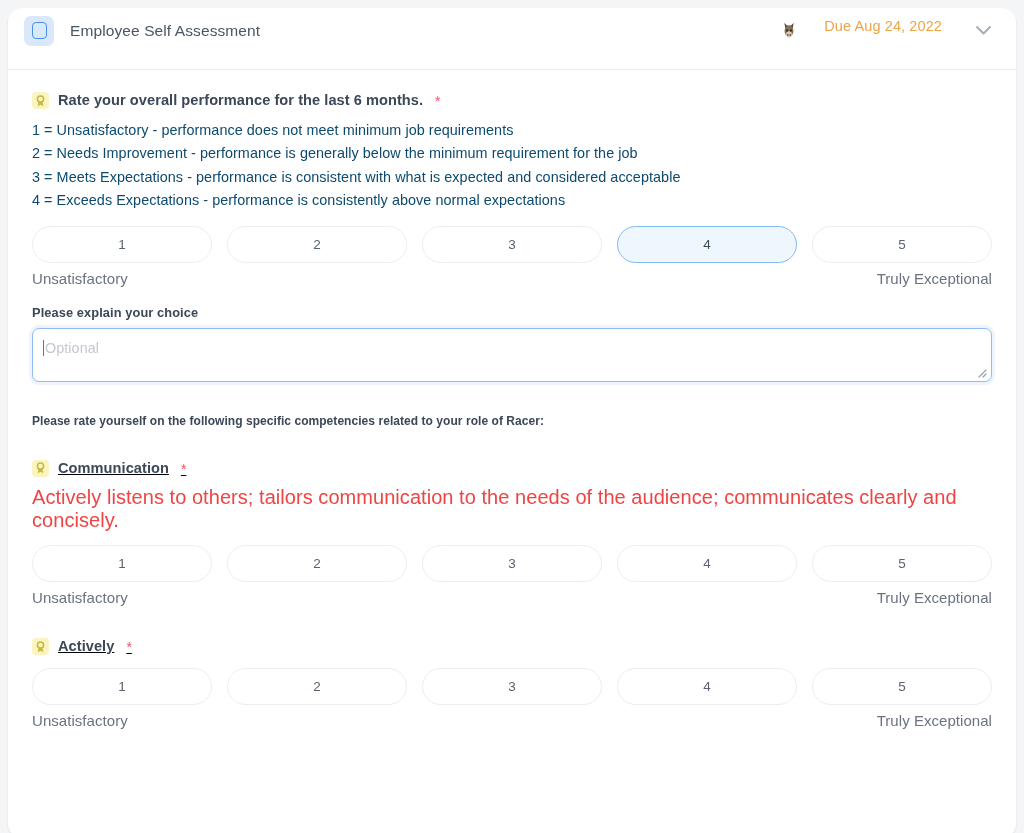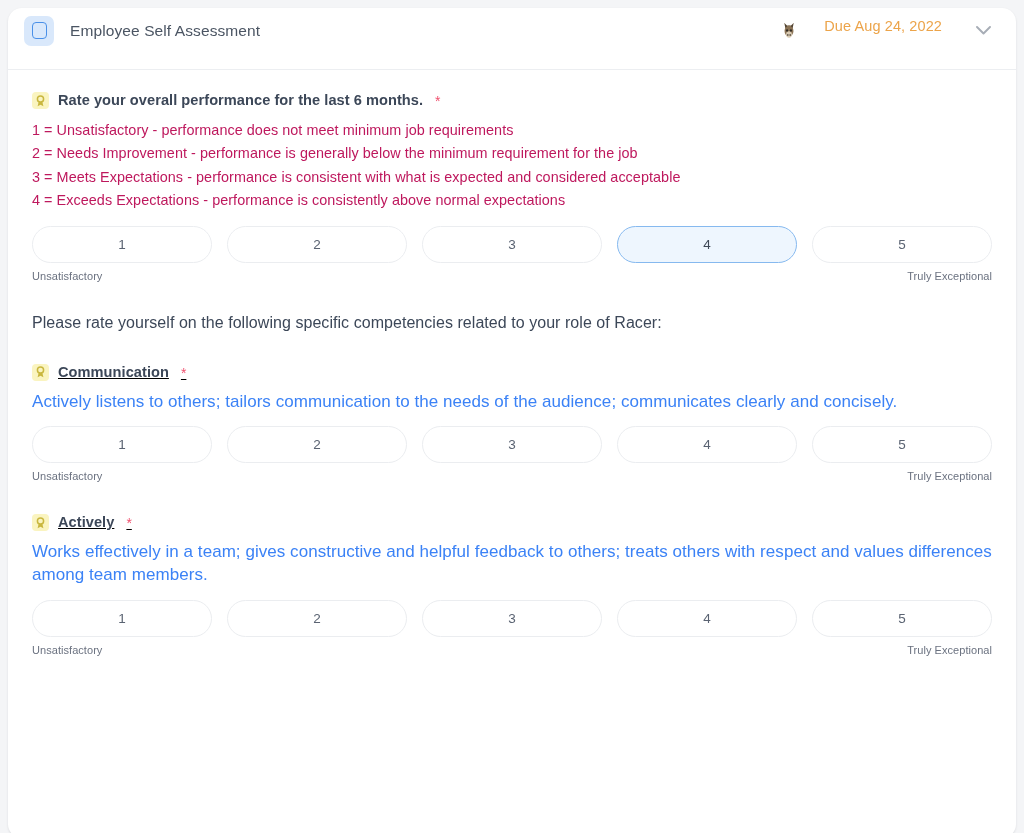--- a/index.html
+++ b/index.html
@@ -112,27 +112,27 @@
   .req-star {
     color: #f0506e;
     font-size: 14px;
     line-height: 1;
     margin-left: 3px;
     position: relative;
     top: 2px;
   }
   .scale-line {
     font-size: 14.4px;
-    color: #be185d;
+    color: #0c4a6e;
     line-height: 23.4px;
     letter-spacing: .05px;
   }
   .q-desc {
-    font-size: 17px;
-    color: #3b82f6;
+    font-size: 20px;
+    color: #ef4444;
     line-height: 23.4px;
     letter-spacing: .05px;
     margin: 0 0 0 0;
     max-width: 960px;
   }
 
   
   .rating-row {
     display: flex;
     gap: 15px;
@@ -152,21 +152,21 @@
   }
   .rating-btn.selected {
     border: 1.4px solid #86b9ef;
     background: #eef6fe;
     color: #3f4957;
   }
   .scale-labels {
     display: flex;
     justify-content: space-between;
     margin-top: 7px;
-    font-size: 11px;
+    font-size: 15px;
     color: #6b7280;
     letter-spacing: .05px;
   }
 
   
   .explain-label {
     margin-top: 18px;
     font-size: 12.8px;
     font-weight: bold;
     color: #3c4758;
@@ -199,22 +199,22 @@
   }
   .resize-grip {
     position: absolute;
     right: 4px; bottom: 3px;
     width: 12px; height: 12px;
     cursor: nwse-resize;
   }
 
   .section-title {
     margin-top: 32px;
-    font-size: 16px;
-    font-weight: normal;
+    font-size: 12px;
+    font-weight: bold;
     color: #3c4758;
     letter-spacing: .05px;
   }
 
   .competency { margin-top: 32px; }
   .competency .q-head { margin-bottom: 9px; text-decoration: underline; }
 </style>
 </head>
 <body>
 
@@ -278,20 +278,30 @@
           <div class="rating-btn">3</div>
           <div class="rating-btn selected">4</div>
           <div class="rating-btn">5</div>
         </div>
 
         <div class="scale-labels">
           <span>Unsatisfactory</span>
           <span>Truly Exceptional</span>
         </div>
 
+        <div class="explain-label">Please explain your choice</div>
+        <div class="explain-wrap">
+          <div class="explain-box">
+            <span class="caret"></span>
+            <span class="explain-ph">Optional</span>
+            <svg class="resize-grip" viewBox="0 0 12 12">
+              <path d="M11 4 L4 11 M11 8 L8 11" stroke="#9aa1ab" stroke-width="1.2" fill="none" stroke-linecap="round"></path>
+            </svg>
+          </div>
+        </div>
       </div>
 
       <div class="section-title">Please rate yourself on the following specific competencies related to your role of Racer:</div>
 
       <div class="competency">
         <div class="q-head">
           <span class="q-badge">
             <svg width="11" height="12" viewBox="0 0 11 12">
               <circle cx="5.5" cy="4" r="3.1" fill="none" stroke="#c9b73f" stroke-width="1.5"></circle>
               <path d="M3.6 7 L2.6 11.3 L5.5 9.8 L8.4 11.3 L7.4 7" fill="#c9b73f"></path>
@@ -319,21 +329,20 @@
         <div class="q-head">
           <span class="q-badge">
             <svg width="11" height="12" viewBox="0 0 11 12">
               <circle cx="5.5" cy="4" r="3.1" fill="none" stroke="#c9b73f" stroke-width="1.5"></circle>
               <path d="M3.6 7 L2.6 11.3 L5.5 9.8 L8.4 11.3 L7.4 7" fill="#c9b73f"></path>
             </svg>
           </span>
           <span class="q-title">Actively</span>
           <span class="req-star">*</span>
         </div>
-        <div class="q-desc">Works effectively in a team; gives constructive and helpful feedback to others; treats others with respect and values differences among team members.</div>
 
         <div class="rating-row">
           <div class="rating-btn">1</div>
           <div class="rating-btn">2</div>
           <div class="rating-btn">3</div>
           <div class="rating-btn">4</div>
           <div class="rating-btn">5</div>
         </div>
         <div class="scale-labels">
           <span>Unsatisfactory</span>

